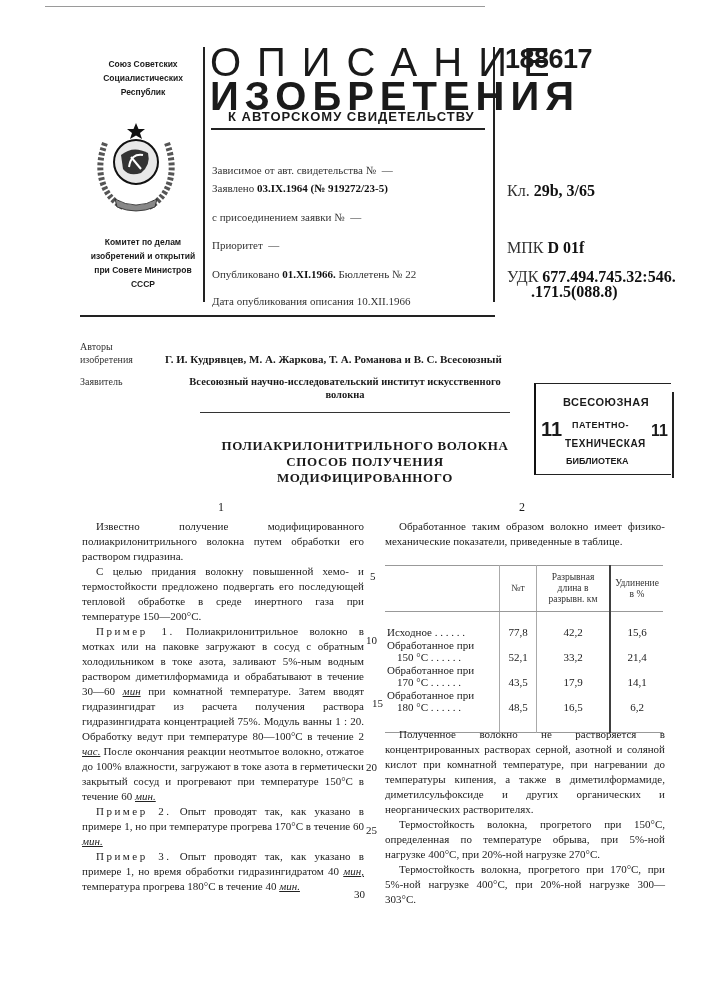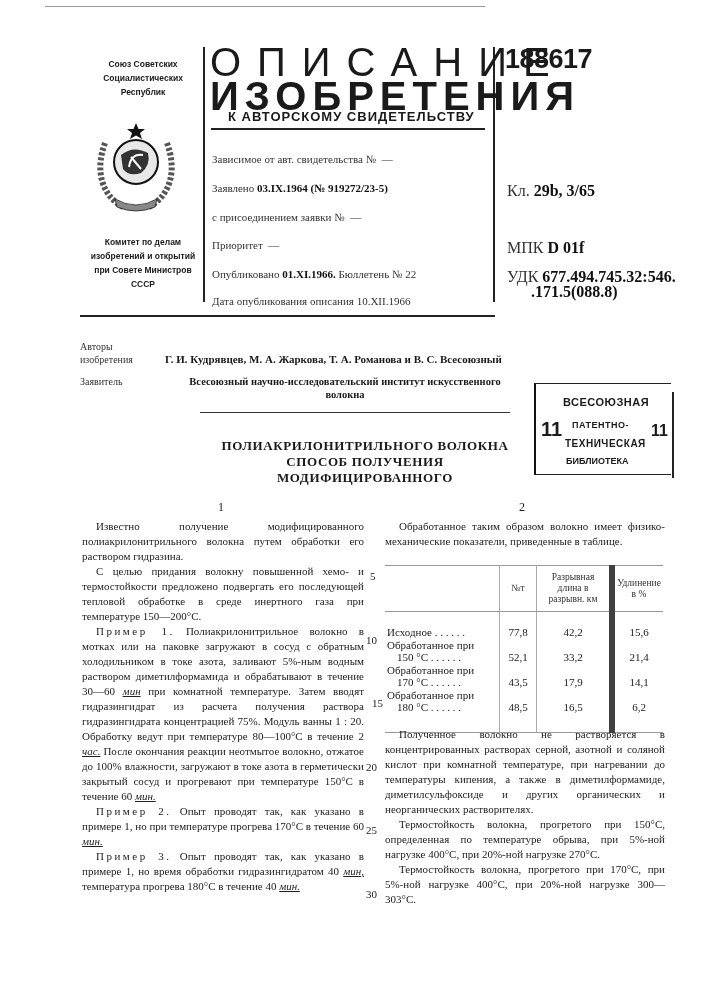--- a/index.html
+++ b/index.html
@@ -66,21 +66,21 @@
   .lnum { font-size: 11px; color: #222; }
   .spaced { letter-spacing: 2.5px; }
   em { font-style: italic; text-decoration: underline; }
 
   
   .tbl { left: 385px; top: 565px; width: 278px; border-top: 1px solid #999; border-bottom: 1px solid #999; border-collapse: collapse; font-size: 11px; }
   .tbl th { font-weight: normal; font-size: 9.5px; line-height: 11px; border-bottom: 1px solid #999; padding: 6px 2px; color: #333; }
   .tbl td { padding: 0 2px; line-height: 12.5px; vertical-align: bottom; }
   .tbl .c1 { width: 110px; text-align: left; }
   .tbl .c2 { width: 32px; text-align: center; border-left: 1px solid #aaa; border-right: 1px solid #aaa; }
-  .tbl .c3 { width: 68px; text-align: center; border-right: 6px solid #404040; }
+  .tbl .c3 { width: 68px; text-align: center; border-right: 2px solid #404040; }
   .tbl .c4 { text-align: center; }
   .tbl tbody tr:first-child td { padding-top: 14px; }
   .tbl tbody tr:last-child td { padding-bottom: 18px; }
 </style>
 </head>
 <body>
 
 <div class="abs scanline"></div>
 
 <div class="abs org org-top sans">
@@ -119,21 +119,21 @@
 
 <div class="abs vrule vr1"></div>
 <div class="abs vrule vr2"></div>
 
 <div class="abs title1 sans">ОПИСАНИЕ</div>
 <div class="abs title2 sans">ИЗОБРЕТЕНИЯ</div>
 <div class="abs subtitle sans">К АВТОРСКОМУ СВИДЕТЕЛЬСТВУ</div>
 <div class="abs sub-rule"></div>
 <div class="abs patno sans">188617</div>
 
-<div class="abs meta serif" style="top:153px">
+<div class="abs meta serif" style="top:164px">
   <span>Зависимое от авт. свидетельства №</span>&nbsp;&nbsp;<span>—</span>
 </div>
 <div class="abs meta serif" style="top:182px">
   <span>Заявлено</span>
   <b>03.IX.1964</b>
   <b>(№ 919272/23-5)</b>
 </div>
 <div class="abs meta serif" style="top:211px">
   <span>с присоединением заявки №</span>&nbsp;&nbsp;<span>—</span>
 </div>
@@ -195,21 +195,21 @@
 </div>
 
 <div class="abs colnum serif" style="left:218px; top:500px">1</div>
 <div class="abs colnum serif" style="left:519px; top:500px">2</div>
 
 <div class="abs lnum serif" style="left:370px; top:570px">5</div>
 <div class="abs lnum serif" style="left:366px; top:634px">10</div>
 <div class="abs lnum serif" style="left:372px; top:697px">15</div>
 <div class="abs lnum serif" style="left:366px; top:761px">20</div>
 <div class="abs lnum serif" style="left:366px; top:824px">25</div>
-<div class="abs lnum serif" style="left:366px; top:888px">30</div>
+<div class="abs lnum serif" style="left:354px; top:888px">30</div>
 
 <div class="abs col col1 serif">
   <p>Известно получение модифицированного полиакрилонитрильного волокна путем обработки его раствором гидразина.</p>
   <p>С целью придания волокну повышенной хемо- и термостойкости предложено подвергать его последующей тепловой обработке в среде инертного газа при температуре 150—200°С.</p>
   <p><span class="spaced">Пример 1.</span><span> Полиакрилонитрильное волокно в мотках или на паковке загружают в сосуд с обратным холодильником в токе азота, заливают 5%-ным водным раствором диметилформамида и обрабатывают в течение 30—60 </span><em>мин</em><span> при комнатной температуре. Затем вводят гидразингидрат из расчета получения раствора гидразингидрата концентрацией 75%. Модуль ванны 1 : 20. Обработку ведут при температуре 80—100°С в течение 2 </span><em>час.</em><span> После окончания реакции неотмытое волокно, отжатое до 100% влажности, загружают в токе азота в герметически закрытый сосуд и прогревают при температуре 150°С в течение 60 </span><em>мин.</em></p>
   <p><span class="spaced">Пример 2.</span><span> Опыт проводят так, как указано в примере 1, но при температуре прогрева 170°С в течение 60 </span><em>мин.</em></p>
   <p><span class="spaced">Пример 3.</span><span> Опыт проводят так, как указано в примере 1, но время обработки гидразингидратом 40 </span><em>мин,</em><span> температура прогрева 180°С в течение 40 </span><em>мин.</em></p>
 </div>
 
 <div class="abs col col2 serif">

